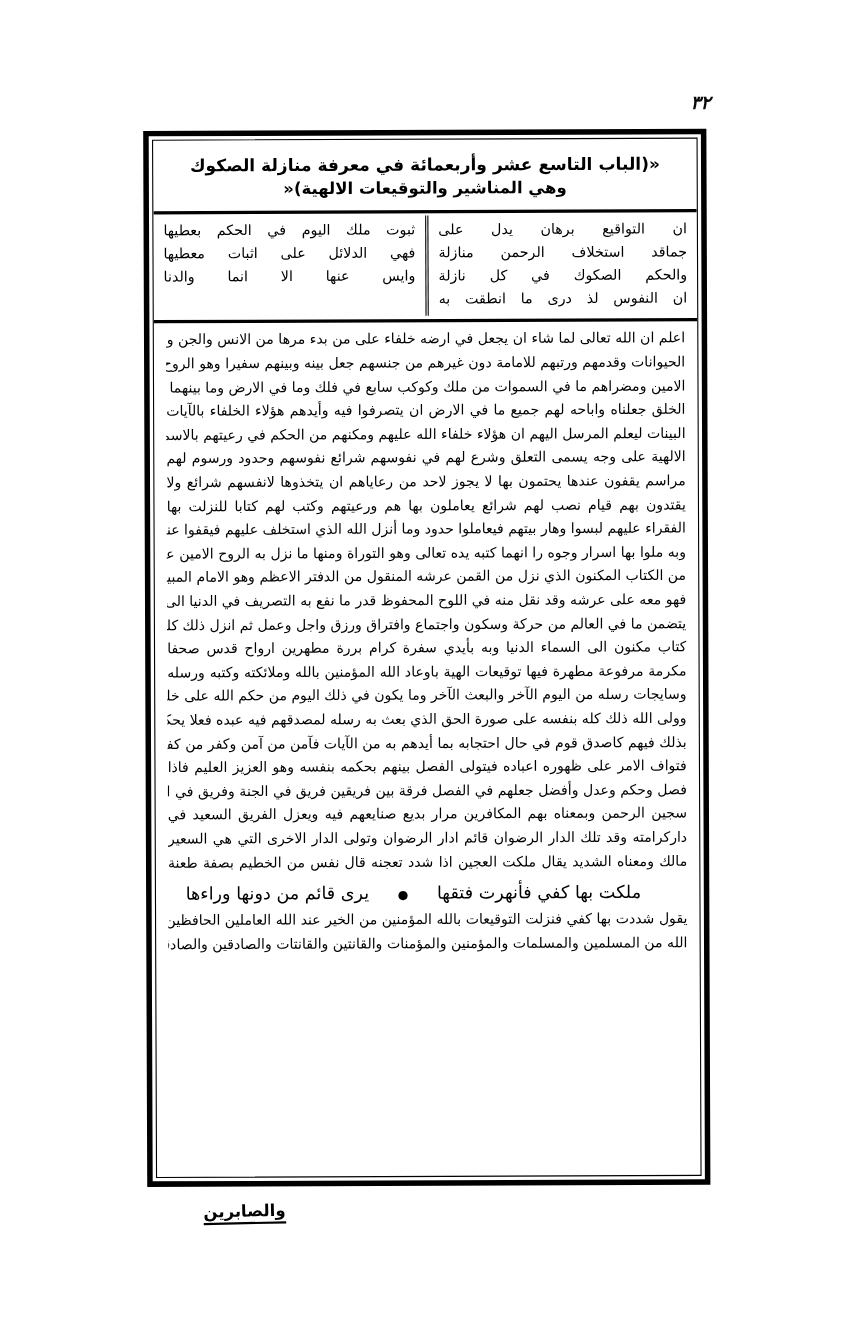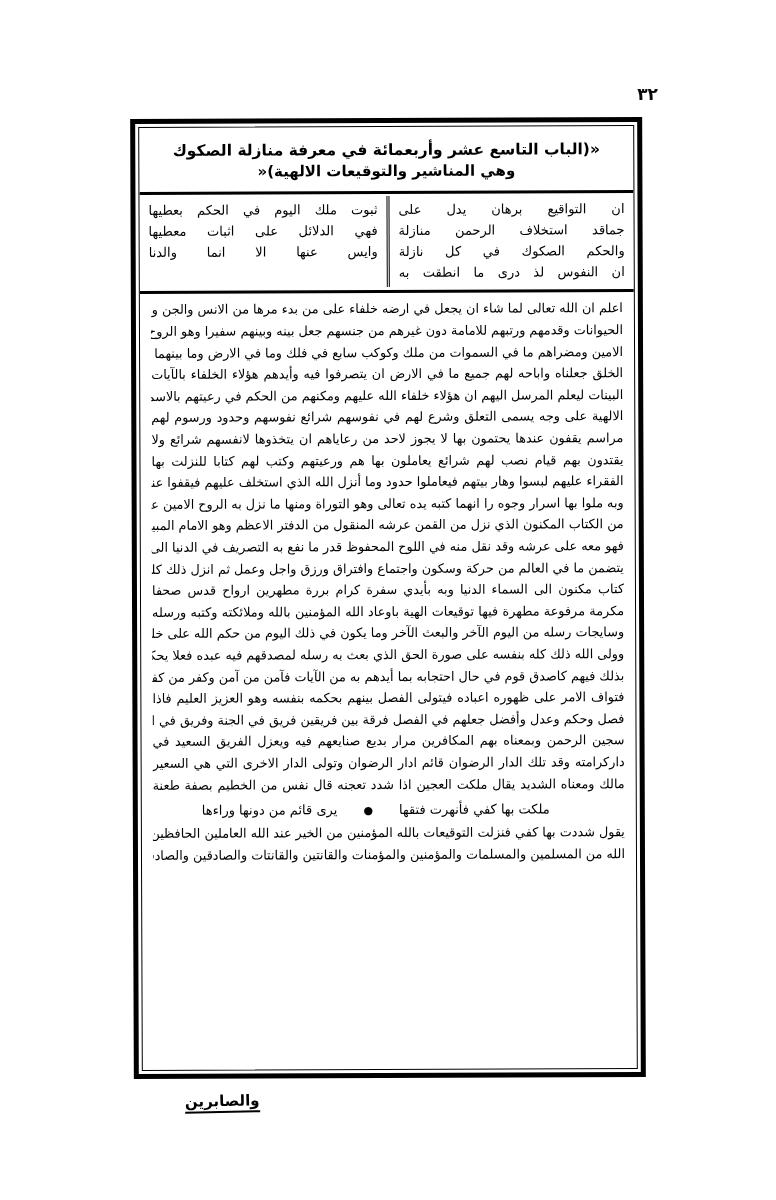--- a/index.html
+++ b/index.html
@@ -14,27 +14,28 @@
     position: relative;
     overflow: hidden;
     font-family: "DejaVu Sans", "Liberation Sans", sans-serif;
     color: #000000;
   }
 
   
   #folio {
     position: absolute;
     top: 86px;
-    right: 118px;
+    right: 130px;
     font-size: 17px;
     font-weight: bold;
     letter-spacing: 0.5px;
     line-height: 1;
     color: #0a0a0a;
     direction: rtl;
+    font-style: italic;
   }
 
   
   #frame {
     position: absolute;
     left: 132px;
     top: 118px;
     width: 512px;
     height: 960px;
     box-sizing: border-box;
@@ -114,21 +115,21 @@
   #verse-block {
     direction: rtl;
     display: flex;
     justify-content: center;
     align-items: baseline;
     gap: 26px;
     padding: 3px 0 4px 0;
     margin-right: 26px;
   }
   .hemistich {
-    font-size: 13px;
+    font-size: 16px;
     letter-spacing: -0.2px;
     white-space: nowrap;
     color: #000;
   }
   .verse-dot {
     font-size: 11px;
     line-height: 1;
     color: #000;
   }
 

